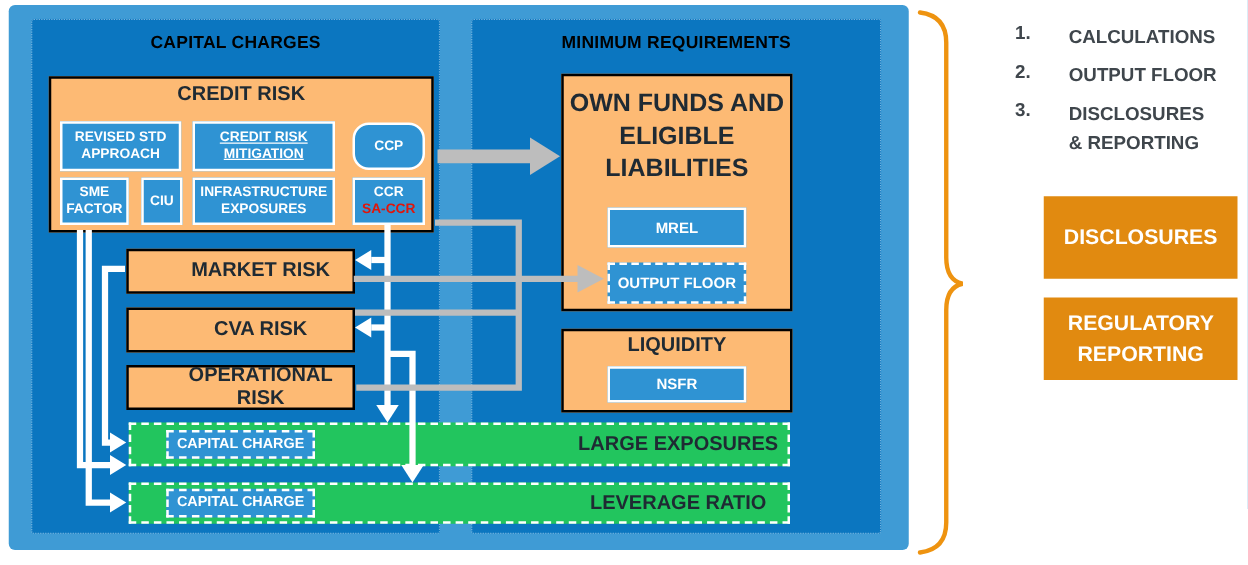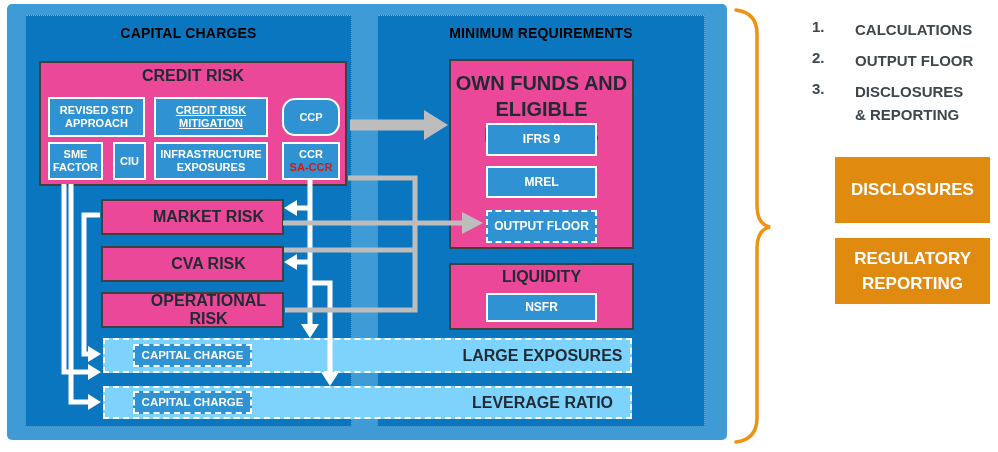--- a/index.html
+++ b/index.html
@@ -2,27 +2,27 @@
 <html><head>
 <meta charset="utf-8">
 <style>
   html,body{margin:0;padding:0;background:#fff;}
   .canvas{position:relative;width:998px;height:452px;background:#fff;overflow:hidden;
           font-family:"Liberation Sans",sans-serif;-webkit-font-smoothing:antialiased;}
   .abs{position:absolute;box-sizing:border-box;}
   .panel{background:#0B76C0;border:1px dotted rgba(205,230,245,.55);border-radius:2px;}
   .panel-title{position:absolute;top:9px;left:0;right:0;text-align:center;color:#000000;
                font-weight:700;font-size:14px;letter-spacing:.2px;}
-  .box-light{background:#ec4899;border:2px solid #404040;color:#1F2A33;font-weight:700;
+  .box-light{background:#fdba74;border:2px solid #000000;color:#1F2A33;font-weight:700;
              display:flex;align-items:center;justify-content:center;text-align:center;padding-left:32px;}
   .box-med{background:#2F93D3;border:2px solid #fff;color:#fff;font-weight:700;
            display:flex;align-items:center;justify-content:center;text-align:center;line-height:1.18;}
   .dashed{border-style:dashed!important;}
   .container-title{position:absolute;left:0;right:0;text-align:center;color:#1F2A33;font-weight:700;}
-  .band{background:#7dd3fc;border:2px dashed #fff;}
+  .band{background:#22c55e;border:2px dashed #fff;}
   .band-label{position:absolute;text-align:center;color:#1F2A33;font-weight:700;font-size:16px;}
   .legend-item{position:absolute;left:812px;display:flex;color:#3F464C;font-weight:700;font-size:15px;}
   .legend-num{width:43px;}
   .legend-label{line-height:23px;}
   .callout{background:#E18A10;color:#fff;font-weight:700;font-size:17px;display:flex;
            align-items:center;justify-content:center;text-align:center;line-height:1.5;}
   svg.overlay{position:absolute;left:0;top:0;pointer-events:none;}
   .red{color:#E0150A;}
 </style>
 </head>
@@ -55,21 +55,20 @@
   </div>
 
   <div class="abs panel" style="left:377px;top:15px;width:328px;height:412px;">
     <div class="panel-title">MINIMUM REQUIREMENTS</div>
 
     <div class="abs box-light" style="left:71px;top:43px;width:185px;height:190px;display:block;">
       <div class="container-title" style="top:9px;font-size:20px;line-height:1.3;text-align:center;">
         <div>OWN FUNDS AND</div>
         <div>ELIGIBLE LIABILITIES</div>
       </div>
-      <div class="abs box-med" style="left:35px;top:62px;width:111px;height:33px;font-size:12px;">IFRS 9</div>
       <div class="abs box-med" style="left:35px;top:105px;width:111px;height:32px;font-size:12px;">MREL</div>
       <div class="abs box-med dashed" style="left:35px;top:149px;width:111px;height:33px;font-size:12px;">OUTPUT FLOOR</div>
     </div>
 
     <div class="abs box-light" style="left:71px;top:247px;width:185px;height:67px;display:block;">
       <div class="container-title" style="top:3px;font-size:16px;">LIQUIDITY</div>
       <div class="abs box-med" style="left:35px;top:28px;width:111px;height:29px;font-size:12px;">NSFR</div>
     </div>
   </div>
 

